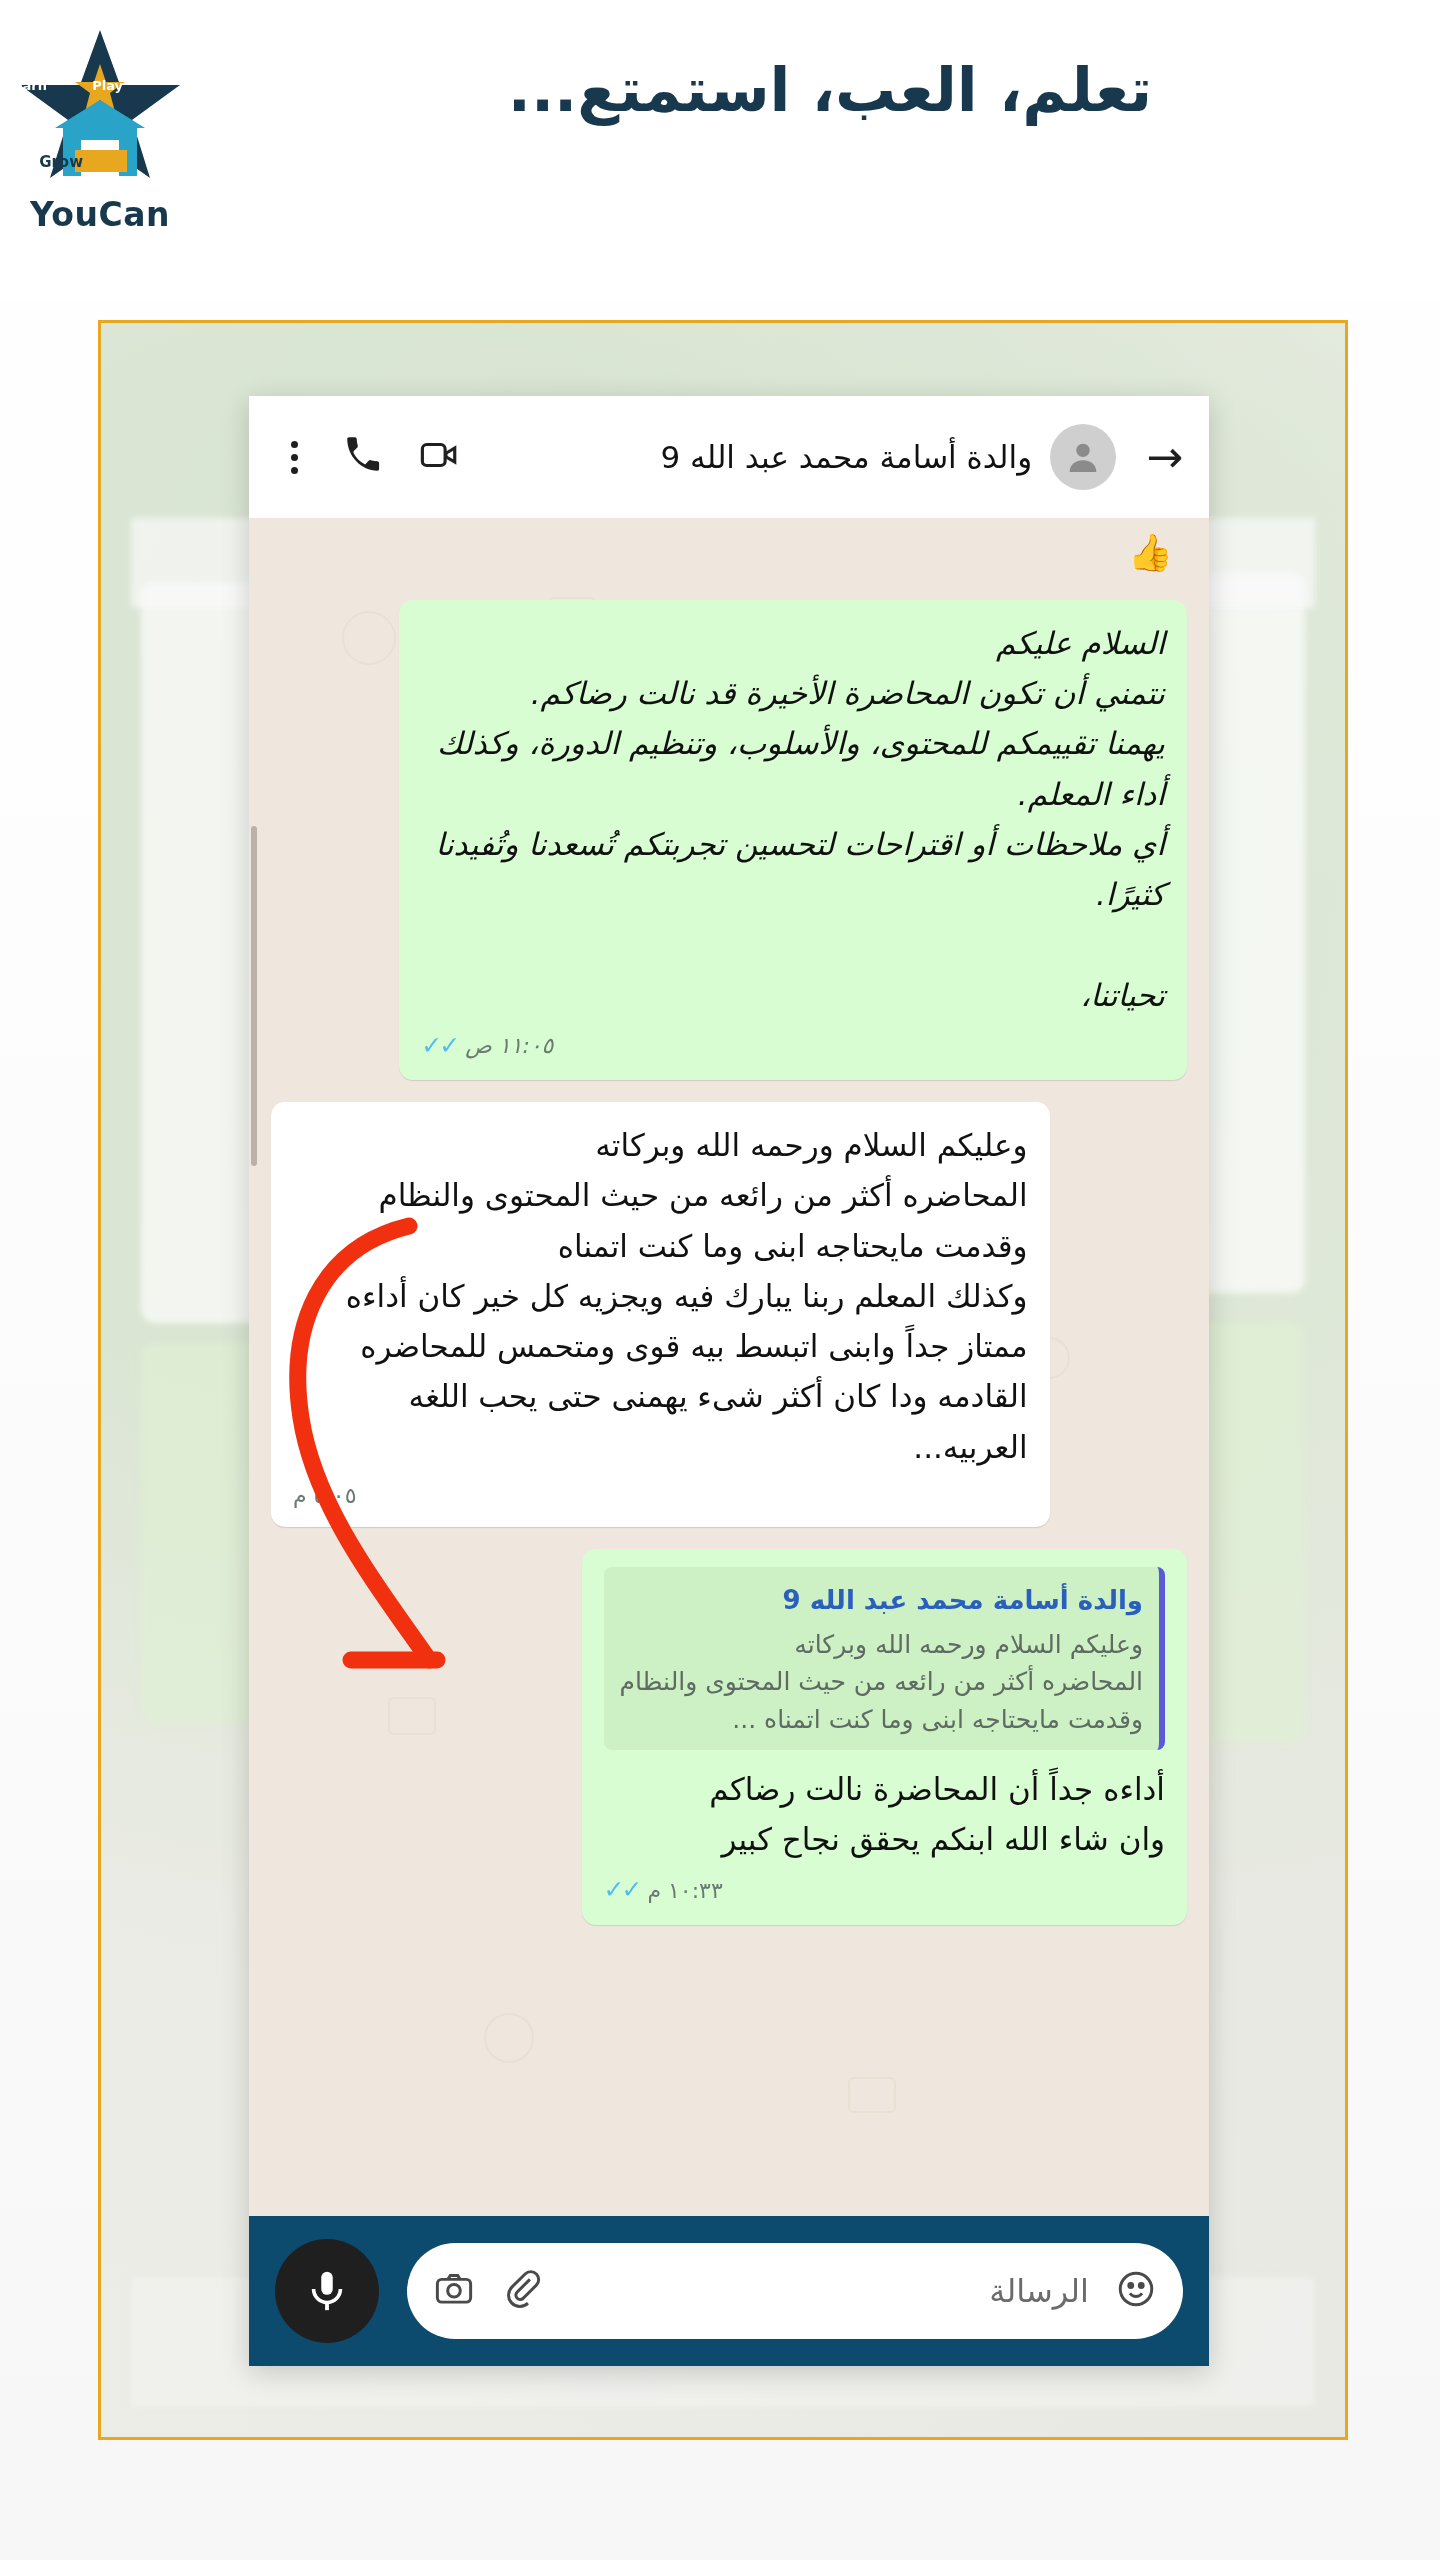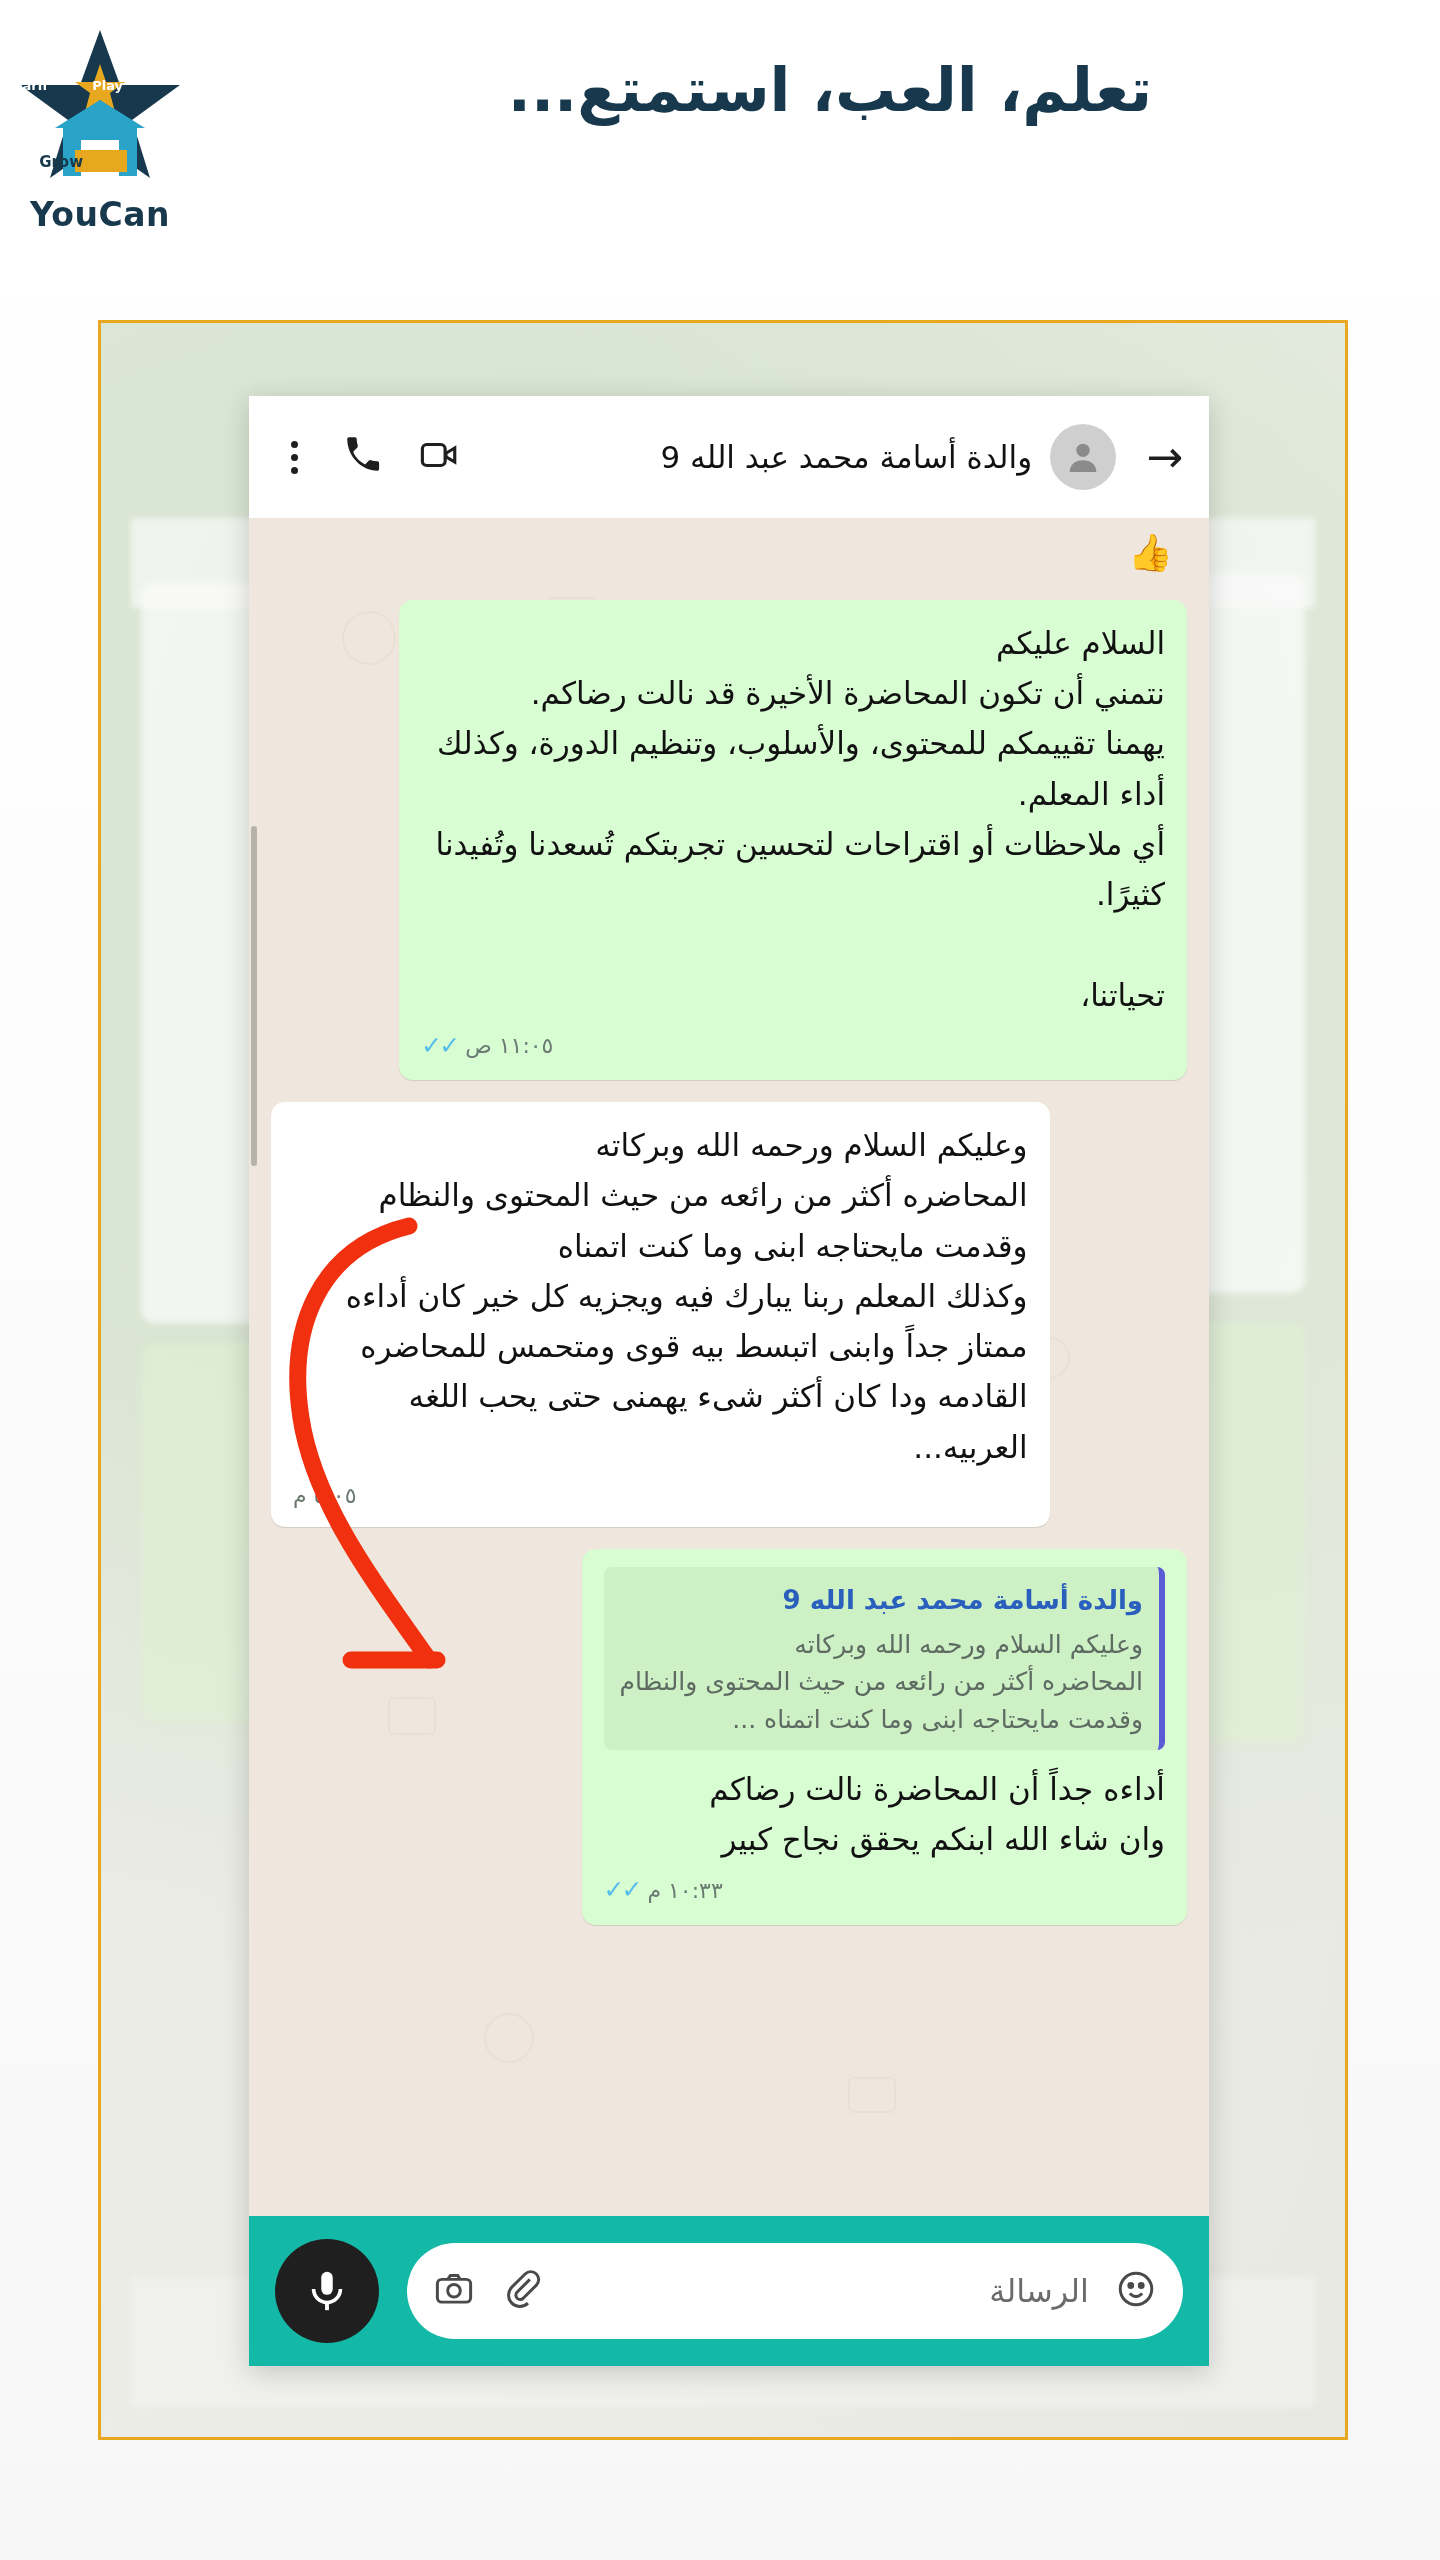--- a/index.html
+++ b/index.html
@@ -172,21 +172,21 @@
     padding: 12px 16px; margin-bottom: 14px; direction: rtl; text-align: right;
   }
   .quote .qname { color: #2a5fbd; font-size: 26px; font-weight: bold; margin-bottom: 4px; }
   .quote .qtext { color: #5e6b63; font-size: 25px; line-height: 1.5; }
 
   
   .annot { position: absolute; left: 10px; top: 690px; z-index: 6; pointer-events: none; }
 
   
   .chat-input {
-    height: 150px; background: #14b8a6; display: flex; align-items: center;
+    height: 150px; background: #0c4a6e; display: flex; align-items: center;
     padding: 0 26px; gap: 28px; flex: none; direction: rtl;
   }
   .input-pill {
     flex: 1; height: 96px; background: #ffffff; border-radius: 48px;
     display: flex; align-items: center; padding: 0 26px; gap: 26px; direction: rtl;
   }
   .input-placeholder { flex: 1; font-size: 32px; color: #6b6b6b; text-align: right; }
   .pill-icon svg { width: 42px; height: 42px; }
   .mic-btn {
     width: 104px; height: 104px; border-radius: 50%; background: #1f1f1f;
@@ -299,21 +299,21 @@
             <rect x="140" y="1180" width="46" height="36" rx="5"></rect>
               <circle cx="560" cy="1230" r="22"></circle>
             <rect x="780" y="1300" width="50" height="36" rx="6"></rect>
               <circle cx="260" cy="1520" r="24"></circle>
             <rect x="600" y="1560" width="46" height="34" rx="5"></rect>
           </g>
         </svg>
 
         <div class="reaction">👍</div>
 
-        <div class="row out" style="margin-top:72px;">
+        <div class="row out" style="margin-top:72px;font-style:italic;">
           <div class="bubble out" style="max-width:86%;">
             <div style="white-space:pre-line;">السلام عليكم
 نتمني أن تكون المحاضرة الأخيرة قد نالت رضاكم.
 يهمنا تقييمكم للمحتوى، والأسلوب، وتنظيم الدورة، وكذلك أداء المعلم.
 أي ملاحظات أو اقتراحات لتحسين تجربتكم تُسعدنا وتُفيدنا كثيرًا.
 
 تحياتنا،</div>
             <div class="meta right">
               <span class="ticks">✓✓</span>
               <span>١١:٠٥ ص</span>

